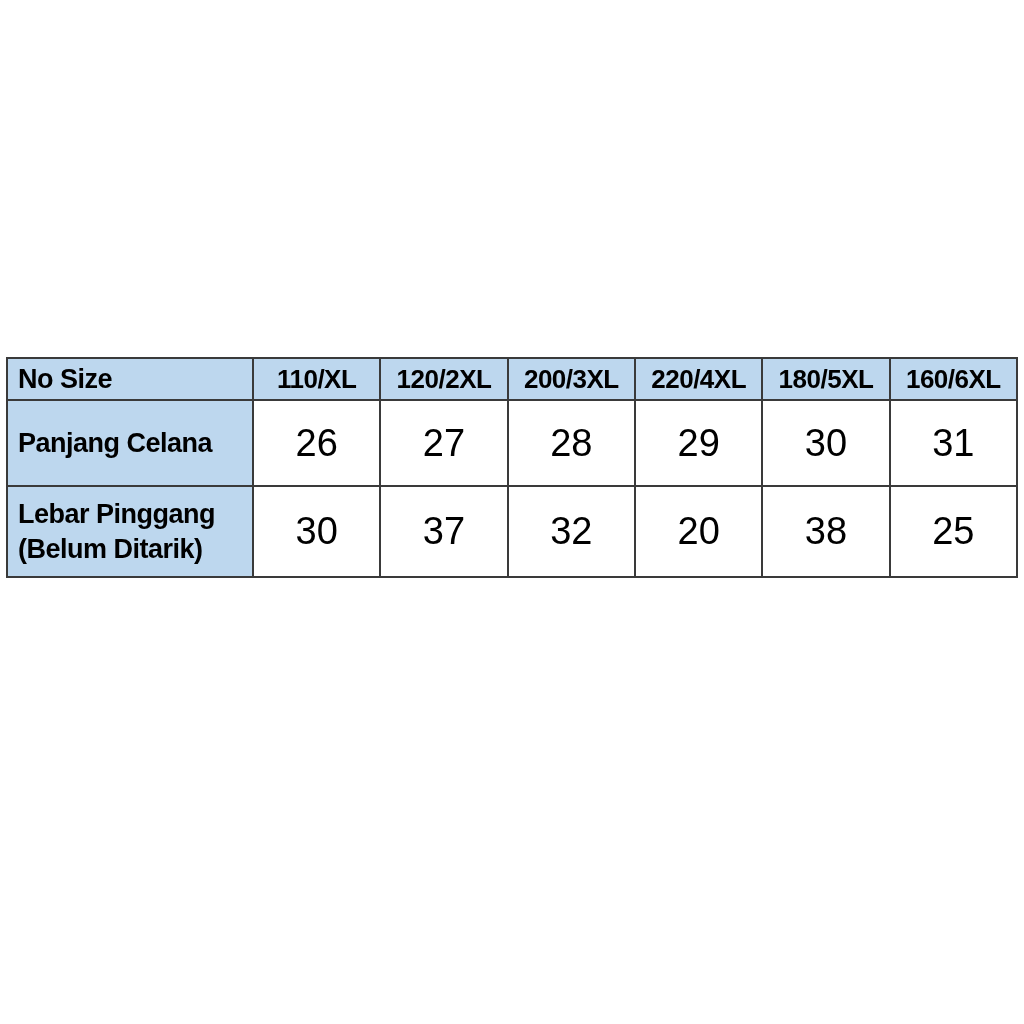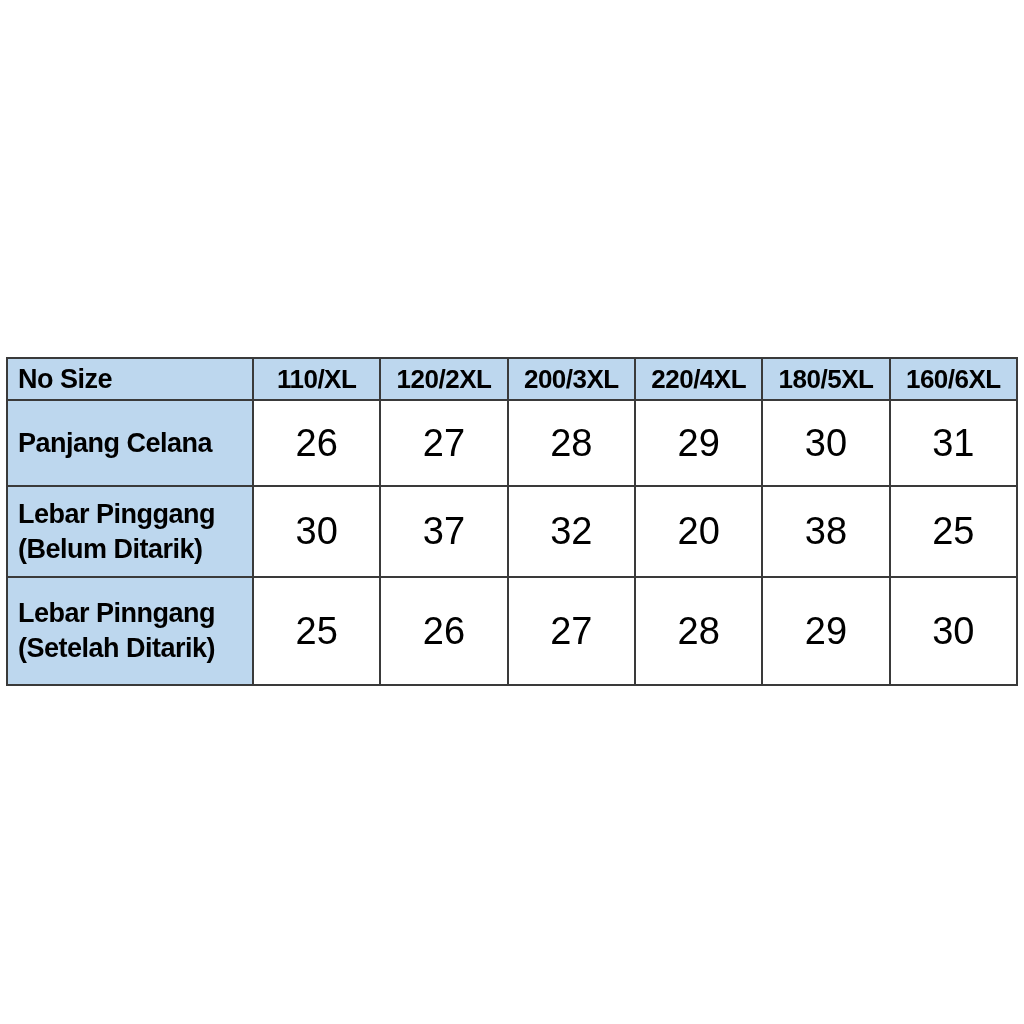--- a/index.html
+++ b/index.html
@@ -92,24 +92,15 @@
       </tr>
       <tr class="r-1">
         <td class="row-label-cell">Lebar Pinggang (Belum Ditarik)</td>
         <td class="value-cell">30</td>
         <td class="value-cell">37</td>
         <td class="value-cell">32</td>
         <td class="value-cell">20</td>
         <td class="value-cell">38</td>
         <td class="value-cell">25</td>
       </tr>
-      <tr class="r-2">
-        <td class="row-label-cell">Lebar Pinngang (Setelah Ditarik)</td>
-        <td class="value-cell">25</td>
-        <td class="value-cell">26</td>
-        <td class="value-cell">27</td>
-        <td class="value-cell">28</td>
-        <td class="value-cell">29</td>
-        <td class="value-cell">30</td>
-      </tr>
     </tbody>
   </table>
 </div>
 
 </body></html>

